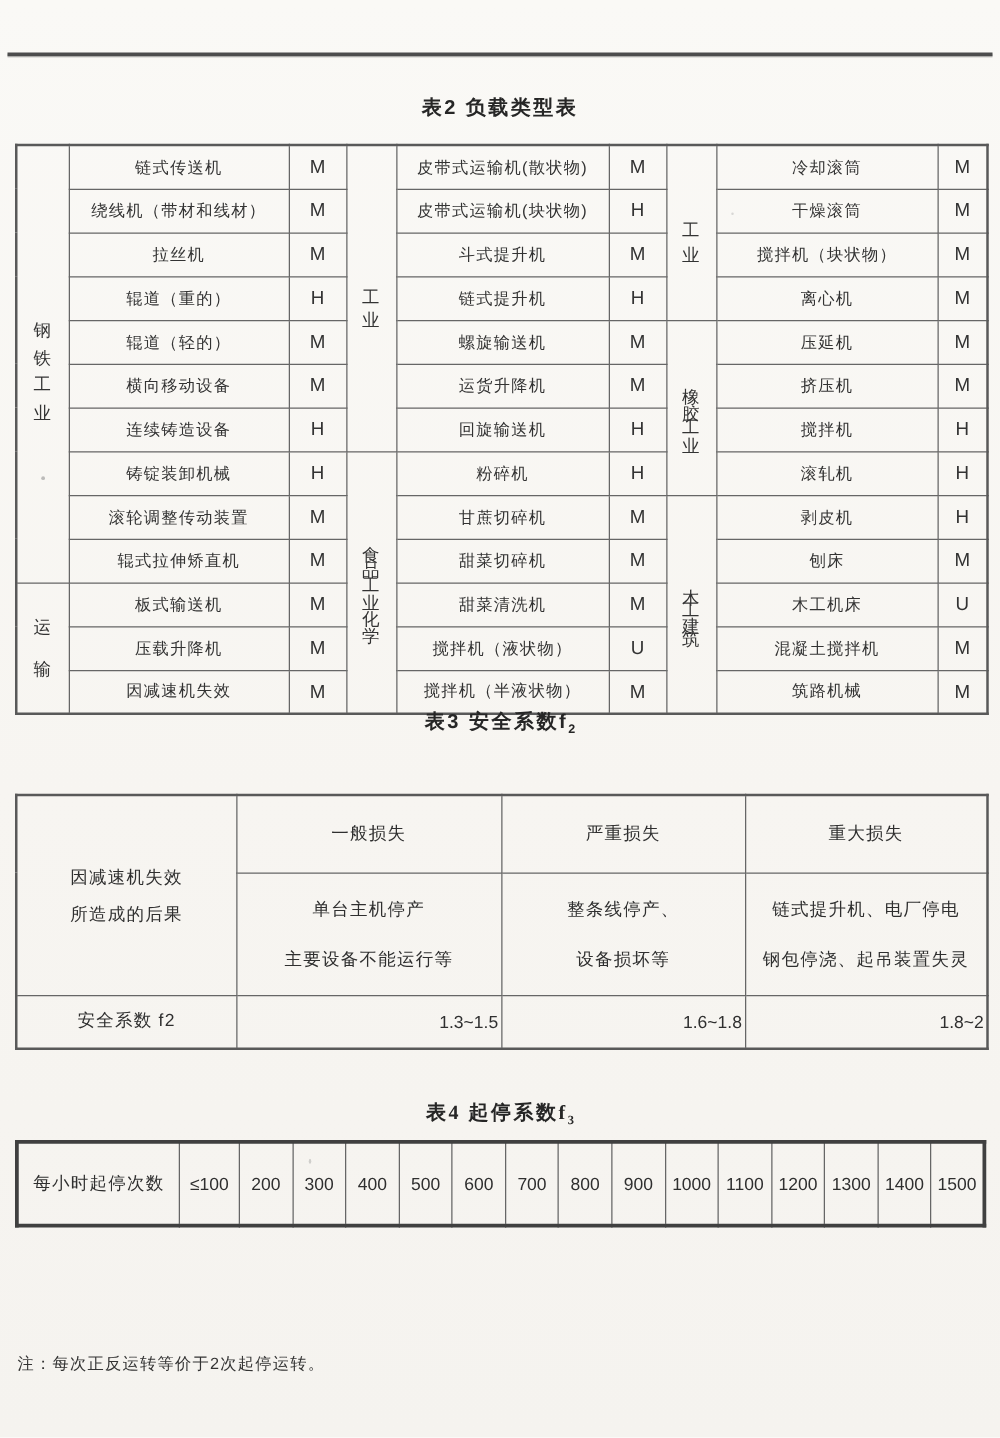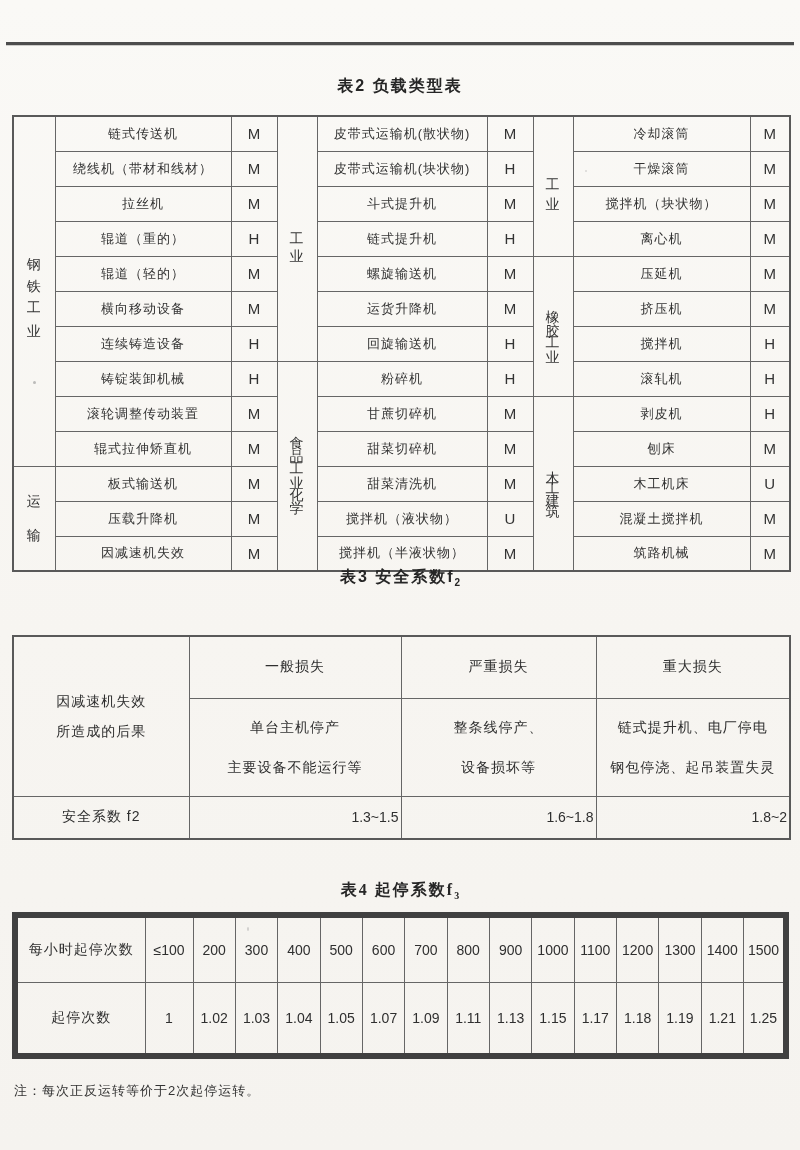--- a/index.html
+++ b/index.html
@@ -22,21 +22,21 @@
   #load-table td.val{font-size:15px;letter-spacing:0;font-weight:400;}
   .vt{writing-mode:vertical-rl;text-orientation:upright;display:inline-block;font-size:14px;color:#333;}
   .vt.s11{letter-spacing:11px;} .vt.s13{letter-spacing:13px;} .vt.s16{letter-spacing:16px;}
   .vt.s18{letter-spacing:18px;} .vt.s22{letter-spacing:22px;} .vt.s34{letter-spacing:34px;}
   #safety-table{left:12px;top:635px;width:777px;border:2px solid #595959;}
   #safety-table td{font-size:14px;letter-spacing:1px;}
   #safety-table .r1{height:62px;} #safety-table .r2{height:98px;} #safety-table .r3{height:43px;}
   #safety-table .two-line{line-height:30px;}
   #safety-table .desc{line-height:40px;}
   #safety-table .num{letter-spacing:0;text-align:right;}
-  #startstop-table{left:12px;top:912px;width:777px;border:6px solid #404040;}
+  #startstop-table{left:12px;top:912px;width:777px;border:3px solid #404040;}
   #startstop-table .r1{height:67px;} #startstop-table .r2{height:74px;}
   #startstop-table td{font-size:14px;letter-spacing:0;}
   #startstop-table td.lbl{font-size:14px;letter-spacing:1px;}
   .note{position:absolute;left:14px;top:1082px;font-size:13px;letter-spacing:1px;color:#333;}
   .page-num{position:absolute;left:0;width:100%;top:1131px;height:9px;overflow:hidden;text-align:center;font-size:15px;color:#4a4a4a;letter-spacing:2px;margin-top:40px;}
   .speck{position:absolute;background:#8a8a8a;border-radius:50%;opacity:.55;}
   #speck1{left:33px;top:381px;width:3px;height:3px;}
   #speck2{left:247px;top:927px;width:2px;height:4px;opacity:.35;}
   #speck3{left:585px;top:170px;width:2px;height:2px;opacity:.3;}
 </style>
@@ -249,38 +249,20 @@
     <td>700</td>
     <td>800</td>
     <td>900</td>
     <td>1000</td>
     <td>1100</td>
     <td>1200</td>
     <td>1300</td>
     <td>1400</td>
     <td>1500</td>
   </tr>
-  <tr class="r2">
-    <td class="lbl">起停次数</td>
-    <td>1</td>
-    <td>1.02</td>
-    <td>1.03</td>
-    <td>1.04</td>
-    <td>1.05</td>
-    <td>1.07</td>
-    <td>1.09</td>
-    <td>1.11</td>
-    <td>1.13</td>
-    <td>1.15</td>
-    <td>1.17</td>
-    <td>1.18</td>
-    <td>1.19</td>
-    <td>1.21</td>
-    <td>1.25</td>
-  </tr>
 </tbody>
   </table>
 
 <div class="note">注：每次正反运转等价于2次起停运转。</div>
 
 <div class="page-num">57</div>
 
 <span id="speck1" class="speck"></span>
 <span id="speck2" class="speck"></span>
 <span id="speck3" class="speck"></span>

